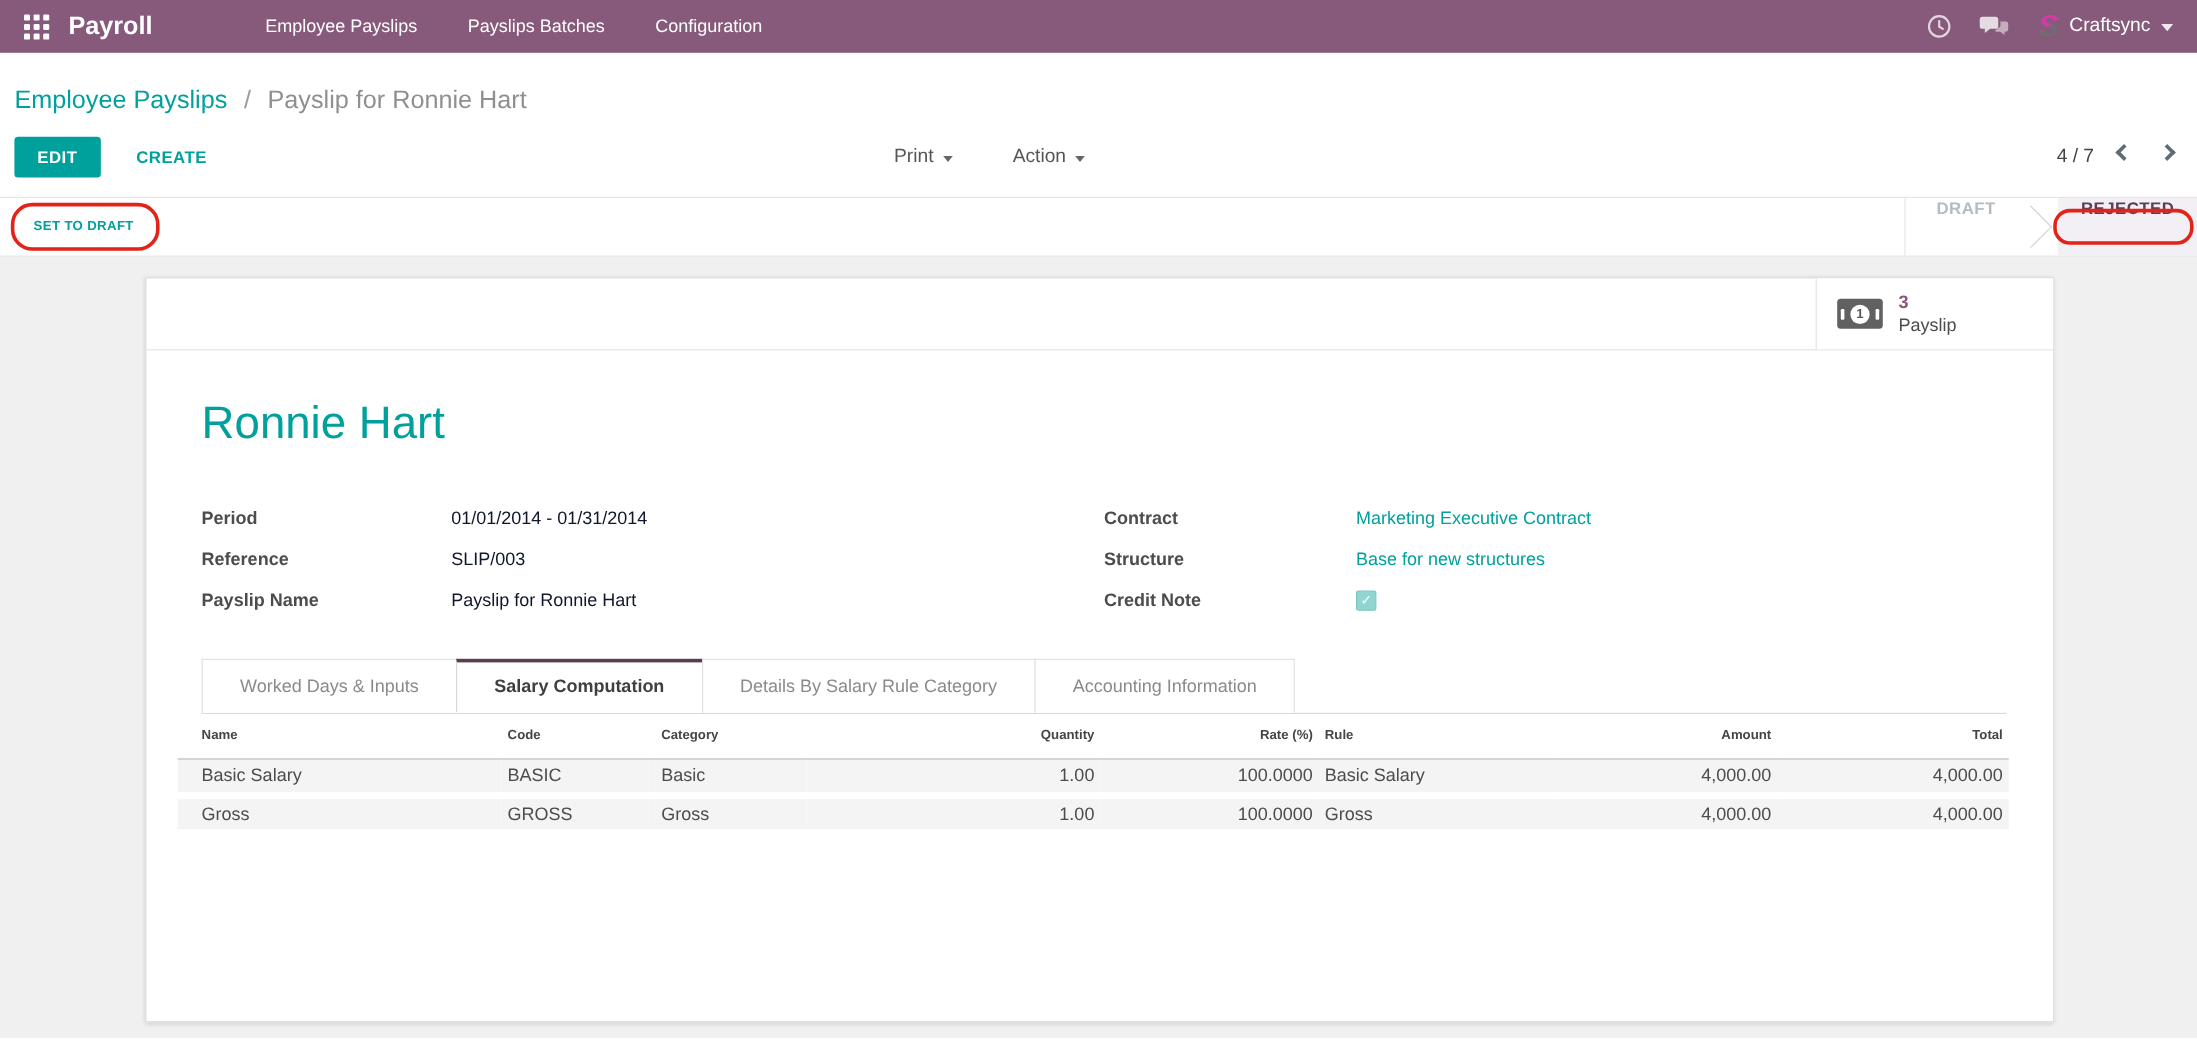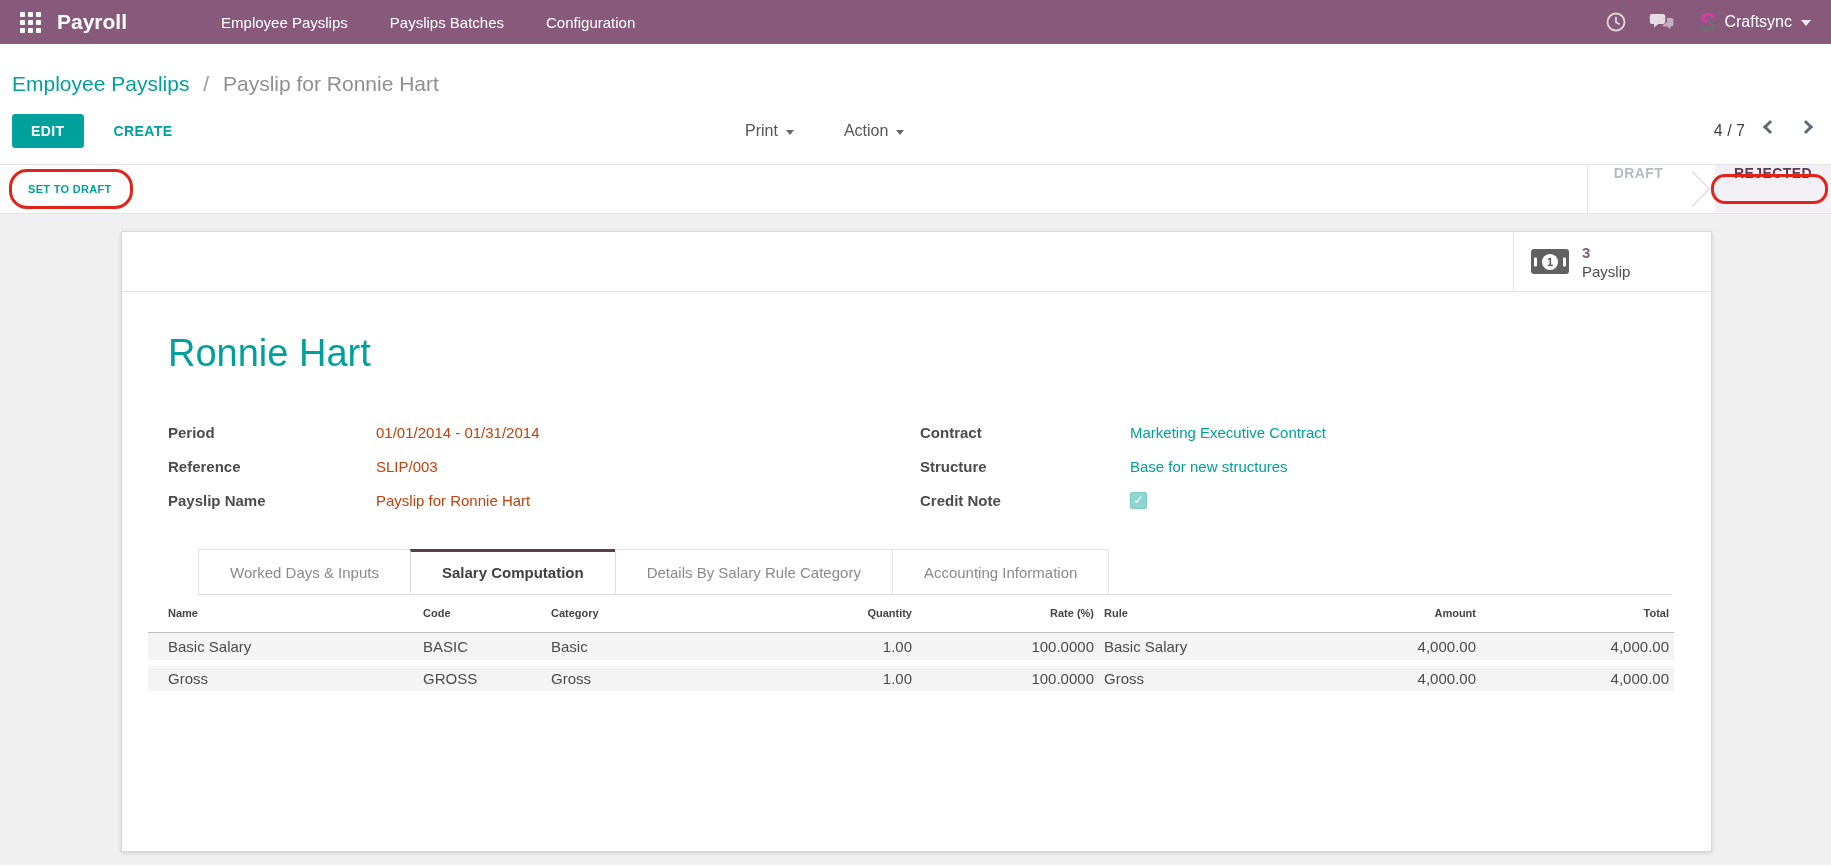--- a/index.html
+++ b/index.html
@@ -89,28 +89,28 @@
   .stat-label { font-size:15px; color:#4c4c4c; }
 
   .sheet-body { padding:40px 39px 0 46px; }
   .record-title { font-size:38px; color:#00A09D; margin:0 0 40px 0; font-weight:400; }
 
   .field-groups { display:flex; }
   .fgroup { width:50%; }
   .frow { display:flex; align-items:center; height:34px; }
   .flabel { width:208px; font-size:15px; font-weight:bold; color:#4c4c4c; }
   .fgroup.right .flabel { width:210px; }
-  .fvalue { font-size:15px; color:#c2410c; }
+  .fvalue { font-size:15px; color:#0f172a; }
   .fvalue.link { color:#00A09D; cursor:pointer; }
   .checkbox { width:17px; height:17px; background:#8fd6d0; border:1px solid #7ecac3; border-radius:2px;
               color:#fff; font-size:12px; line-height:15px; text-align:center; cursor:pointer; }
 
   
   .notebook { margin-top:32px; }
-  .tabs { display:flex; border-bottom:1px solid #d9d9d9;margin-left:30px; }
+  .tabs { display:flex; border-bottom:1px solid #d9d9d9; }
   .tab { height:45px; display:flex; align-items:center; padding:0 31px; font-size:15px; color:#8a8a8a;
          border:1px solid #e2e2e2; border-bottom:none; background:#fff; cursor:pointer; margin-right:-1px; }
   .tab.active { border:1px solid #d9d9d9; border-top:3px solid #593d52; border-bottom:1px solid #fff;
                 margin-bottom:-1px; color:#3f3f3f; font-weight:bold; }
 
   
   table.o-list { border-collapse:collapse; margin-left:-20px; width:calc(100% + 22px); table-layout:fixed; }
   .o-list th { font-size:11px; font-weight:bold; color:#454545; height:37px;
                border-bottom:1px solid #bfbfbf; padding:0 5px; white-space:nowrap; }
   .o-list td { font-size:15px; color:#4c4c4c; height:31px; padding:0 5px; white-space:nowrap; }

